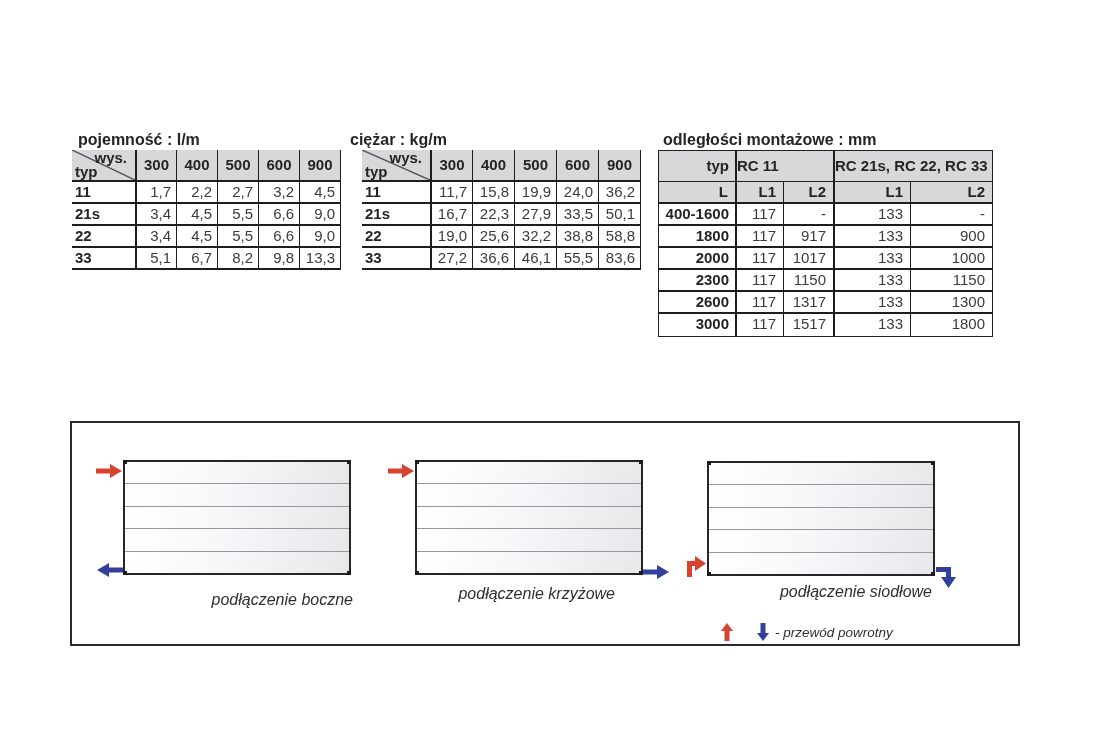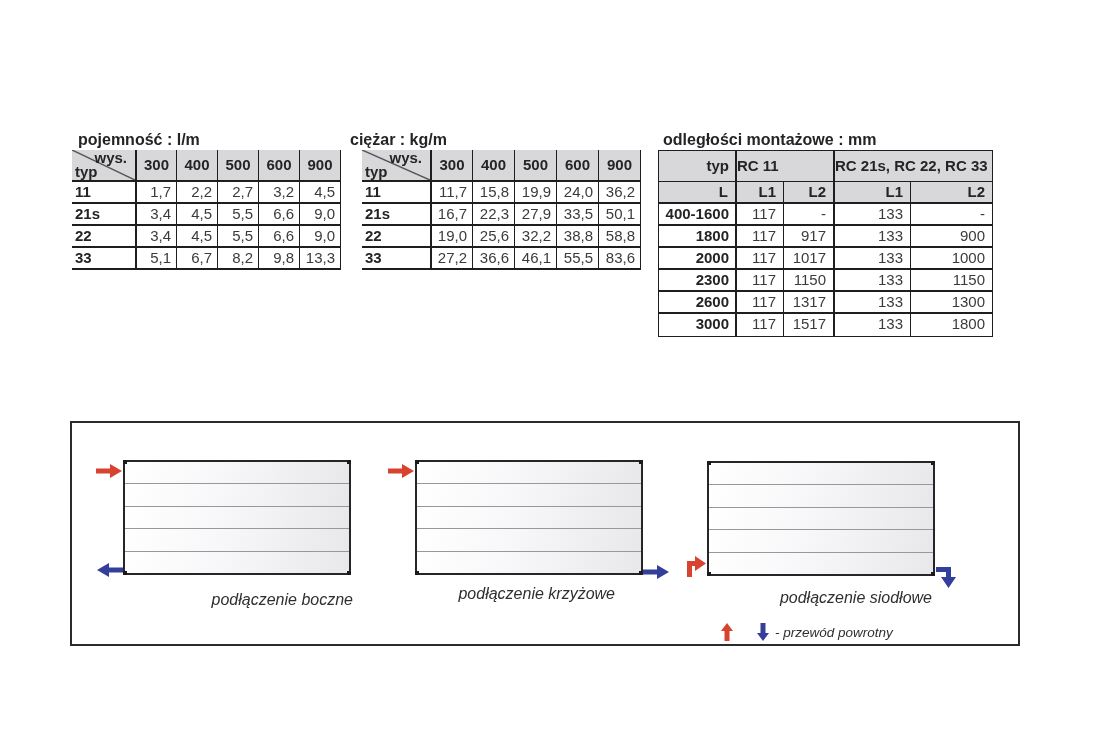--- a/index.html
+++ b/index.html
@@ -66,21 +66,21 @@
   .arrow{position:absolute;}
   #arr-1-in{left:24px;top:40px;}
   #arr-1-out{left:24px;top:139px;}
   #arr-2-in{left:316px;top:40px;}
   #arr-2-out{left:571px;top:141px;}
   #arr-3-in{left:613px;top:130px;}
   #arr-3-out{left:864px;top:142px;}
   .diag-label{position:absolute;font-style:italic;font-size:16px;color:#2f2f31;text-align:right;}
   #lab-1{left:51px;width:230px;top:168px;}
   #lab-2{left:323px;width:220px;top:162px;}
-  #lab-3{left:638px;width:222px;top:166px;}
+  #lab-3{left:638px;width:222px;top:160px;}
   #legend{position:absolute;left:648px;top:200px;display:flex;align-items:center;
           font-style:italic;font-size:13.5px;color:#2f2f31;}
   #legend .ltext{margin-left:5px;}
   #legend .lgap{width:22px;}
 </style>
 </head>
 <body>
 
 <div class="canvas">
 

